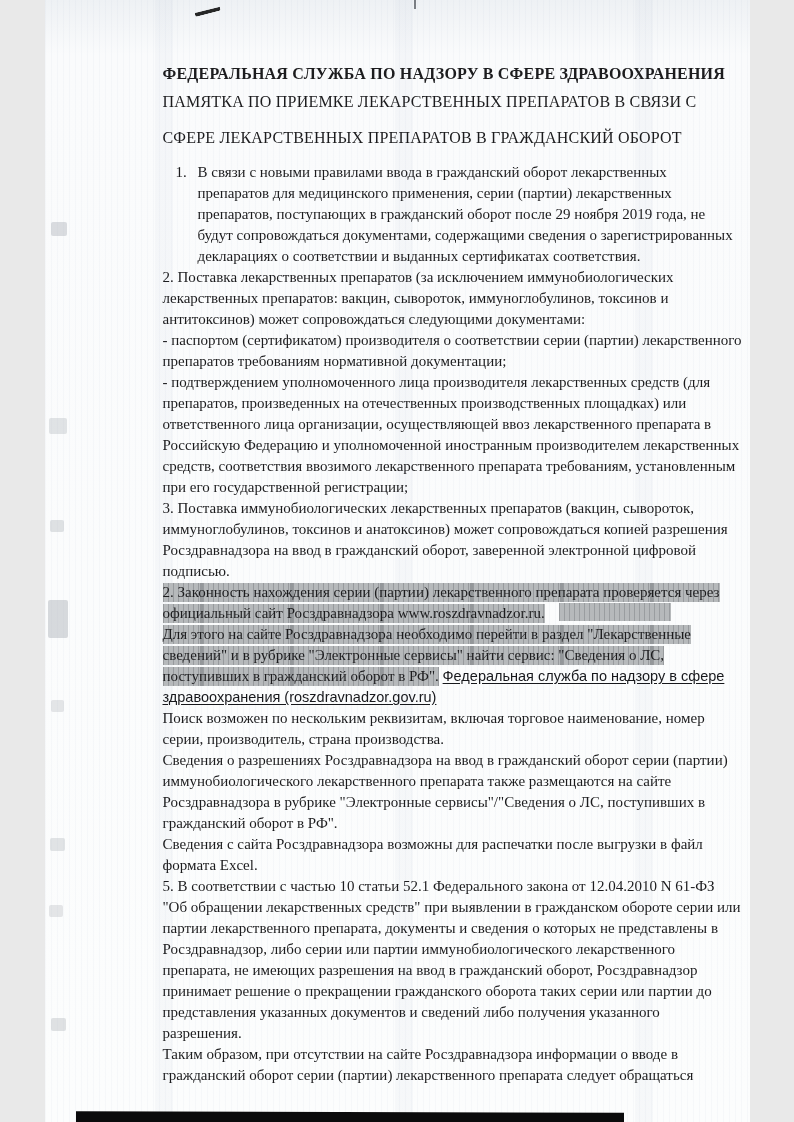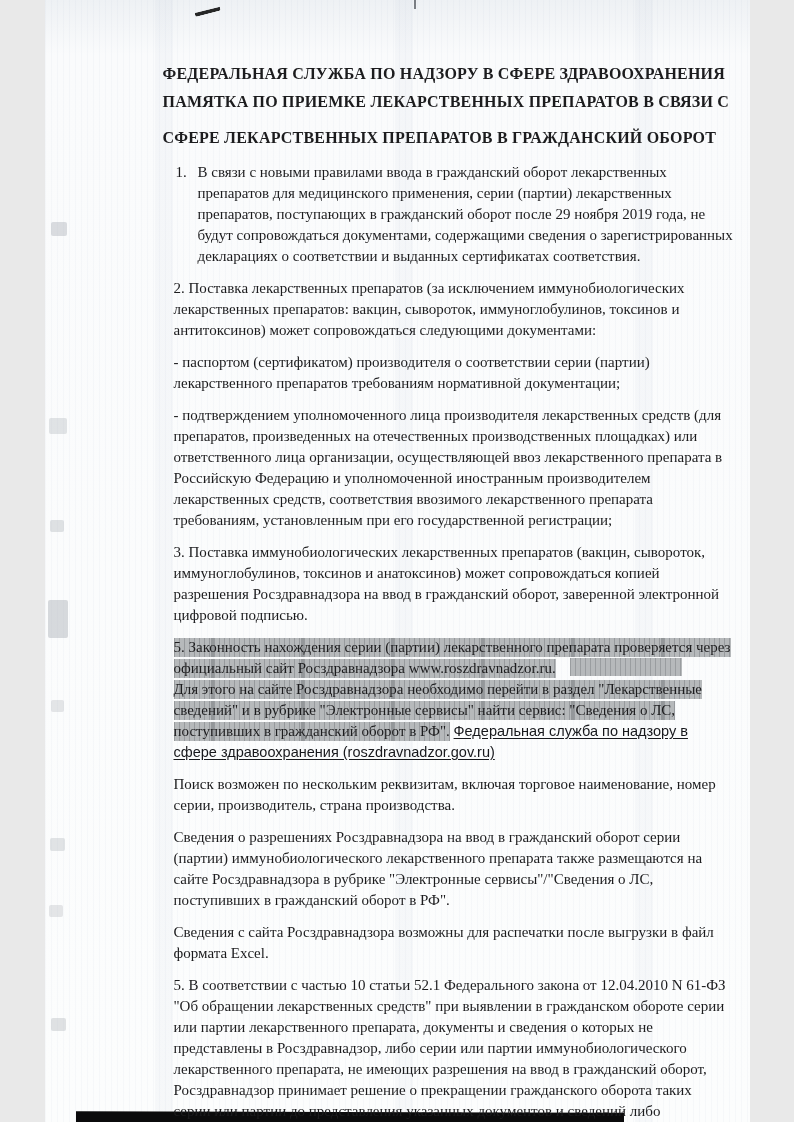--- a/index.html
+++ b/index.html
@@ -40,26 +40,26 @@
   .sm7{left:4px;top:905px;width:14px;height:12px;opacity:.25;}
   .sm8{left:6px;top:1018px;width:15px;height:13px;opacity:.3;}
   .sm9{left:770px;top:60px;width:16px;height:200px;opacity:.12;}
   
   .col{
     position:absolute;left:118px;top:64px;width:579px;
     font-size:15px;line-height:21px;
   }
   .org{font-weight:bold;font-size:16px;line-height:20px;letter-spacing:.2px;}
   .date{font-weight:bold;font-size:15px;line-height:21px;}
-  .doc-title{margin-top:0;font-weight:bold;font-size:16px;line-height:36px;letter-spacing:.2px;}
+  .doc-title{margin-top:0;font-weight:normal;font-size:16px;line-height:36px;letter-spacing:.2px;}
   .doc-title div{white-space:nowrap;}
   .body-text{margin-top:6px;}
   .li{position:relative;padding-left:35px;}
   .li-num{position:absolute;left:13px;top:0;}
-  .para{margin:11px;}
+  .para{margin:0;}
   
   .hl{
     background-color:var(--highlight,#b6b9bb);
     background-image:
       repeating-linear-gradient(90deg, rgba(25,30,36,0.20) 0 1px, rgba(0,0,0,0) 1px 5px),
       repeating-linear-gradient(90deg, rgba(0,0,0,0) 0 37px, rgba(25,30,36,0.22) 37px 40px, rgba(0,0,0,0) 40px 90px);
     box-decoration-break:clone;
     padding:1px 0 2px 0;
   }
   .hl-gap{display:inline-block;width:14px;height:1px;}
@@ -110,21 +110,21 @@
         <span class="li-num">1.</span>
         <span>В связи с новыми правилами ввода в гражданский оборот лекарственных препаратов для медицинского применения, серии (партии) лекарственных препаратов, поступающих в гражданский оборот после 29 ноября 2019 года, не будут сопровождаться документами, содержащими сведения о зарегистрированных декларациях о соответствии и выданных сертификатах соответствия.</span>
       </div>
 
       <div class="para">2. Поставка лекарственных препаратов (за исключением иммунобиологических лекарственных препаратов: вакцин, сывороток, иммуноглобулинов, токсинов и антитоксинов) может сопровождаться следующими документами:</div>
       <div class="para">- паспортом (сертификатом) производителя о соответствии серии (партии) лекарственного препаратов требованиям нормативной документации;</div>
       <div class="para">- подтверждением уполномоченного лица производителя лекарственных средств (для препаратов, произведенных на отечественных производственных площадках) или ответственного лица организации, осуществляющей ввоз лекарственного препарата в Российскую Федерацию и уполномоченной иностранным производителем лекарственных средств, соответствия ввозимого лекарственного препарата требованиям, установленным при его государственной регистрации;</div>
       <div class="para">3. Поставка иммунобиологических лекарственных препаратов (вакцин, сывороток, иммуноглобулинов, токсинов и анатоксинов) может сопровождаться копией разрешения Росздравнадзора на ввод в гражданский оборот, заверенной электронной цифровой подписью.</div>
 
       <div class="para">
-        <span class="hl">5. Законность нахождения серии (партии) лекарственного препарата проверяется через официальный сайт Росздравнадзора www.roszdravnadzor.ru.</span><span class="hl-gap"></span><span class="hl-tail"></span><br>
+        <span class="hl">2. Законность нахождения серии (партии) лекарственного препарата проверяется через официальный сайт Росздравнадзора www.roszdravnadzor.ru.</span><span class="hl-gap"></span><span class="hl-tail"></span><br>
         <span class="hl">Для этого на сайте Росздравнадзора необходимо перейти в раздел "Лекарственные сведений" и в рубрике "Электронные сервисы" найти сервис: "Сведения о ЛС, поступивших в гражданский оборот в РФ".</span>
         <a class="doclink">Федеральная служба по надзору в сфере здравоохранения (roszdravnadzor.gov.ru)</a>
       </div>
 
       <div class="para">Поиск возможен по нескольким реквизитам, включая торговое наименование, номер серии, производитель, страна производства.</div>
       <div class="para">Сведения о разрешениях Росздравнадзора на ввод в гражданский оборот серии (партии) иммунобиологического лекарственного препарата также размещаются на сайте Росздравнадзора в рубрике "Электронные сервисы"/"Сведения о ЛС, поступивших в гражданский оборот в РФ".</div>
       <div class="para">Сведения с сайта Росздравнадзора возможны для распечатки после выгрузки в файл формата Excel.</div>
       <div class="para">5. В соответствии с частью 10 статьи 52.1 Федерального закона от 12.04.2010 N 61-ФЗ "Об обращении лекарственных средств" при выявлении в гражданском обороте серии или партии лекарственного препарата, документы и сведения о которых не представлены в Росздравнадзор, либо серии или партии иммунобиологического лекарственного препарата, не имеющих разрешения на ввод в гражданский оборот, Росздравнадзор принимает решение о прекращении гражданского оборота таких серии или партии до представления указанных документов и сведений либо получения указанного разрешения.</div>
       <div class="para">Таким образом, при отсутствии на сайте Росздравнадзора информации о вводе в гражданский оборот серии (партии) лекарственного препарата следует обращаться</div>
 

